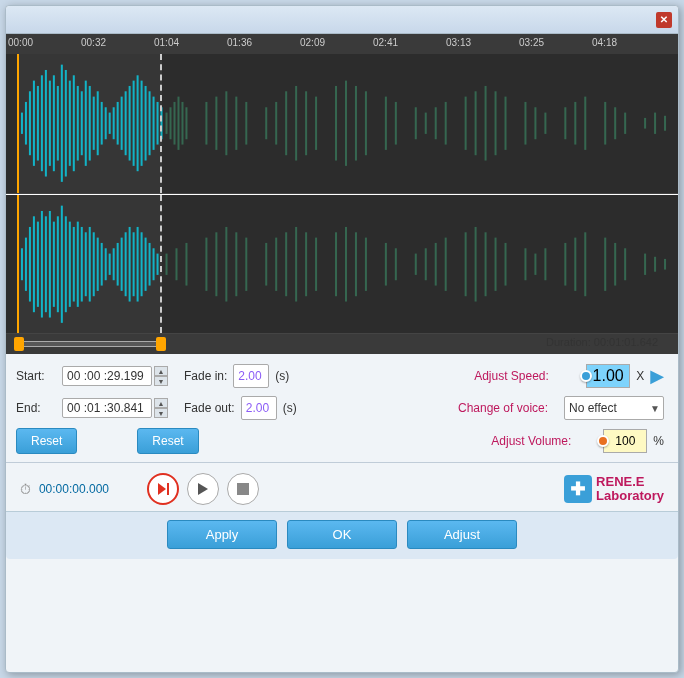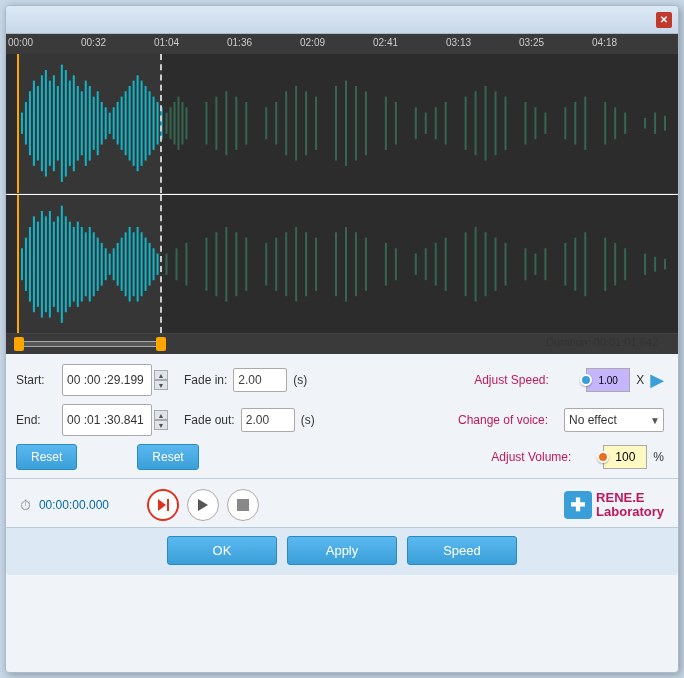--- a/index.html
+++ b/index.html
@@ -160,21 +160,21 @@
     .label {
       color: #333;
       min-width: 40px;
     }
     .time-input {
       border: 1px solid #aaa;
       background: white;
       padding: 2px 4px;
       border-radius: 2px;
       width: 90px;
-      height: 32px;
+      height: 20px;
       font-size: 12px;
       color: #333;
     }
     .spin-btns {
       display: flex;
       flex-direction: column;
       margin-left: -4px;
     }
     .spin-btn {
       width: 14px;
@@ -186,24 +186,24 @@
       align-items: center;
       justify-content: center;
       font-size: 7px;
       color: #555;
     }
     .fade-input {
       border: 1px solid #aaa;
       background: white;
       padding: 2px 4px;
       border-radius: 2px;
-      width: 54px;
+      width: 36px;
       height: 24px;
       font-size: 12px;
-      color: #404040;
+      color: #8b5cf6;
     }
     .unit-label {
       color: #333;
     }
     .reset-btn {
       background: linear-gradient(to bottom, #5bb8f0, #3a9fd8);
       border: 1px solid #2a8ac0;
       color: white;
       padding: 3px 14px;
       border-radius: 3px;
@@ -235,25 +235,25 @@
       background: #3a9fd8;
       border-radius: 50%;
       position: absolute;
       top: -4px;
       left: 48%;
       border: 2px solid white;
       box-shadow: 0 1px 2px rgba(0,0,0,0.3);
     }
     .speed-value {
       border: 1px solid #aaa;
-      background: #c4b5fd;
+      background: #7dd3fc;
       padding: 2px 4px;
       width: 44px;
       height: 24px;
-      font-size: 10px;
+      font-size: 16px;
       text-align: center;
     }
     .speed-unit {
       color: #333;
     }
     .play-arrow {
       color: #3a9fd8;
       font-size: 18px;
       cursor: pointer;
     }
@@ -740,17 +740,17 @@
     <div class="logo-area">
       <div class="logo-cross">✚</div>
       <div class="logo-text">
         <div>RENE.E</div>
         <div>Laboratory</div>
       </div>
     </div>
   </div>
 
   <div class="footer-buttons">
+    <button class="footer-btn">Apply</button>
     <button class="footer-btn">OK</button>
-    <button class="footer-btn">Apply</button>
-    <button class="footer-btn">Speed</button>
+    <button class="footer-btn">Adjust</button>
   </div>
 </div>
 
 </body></html>

